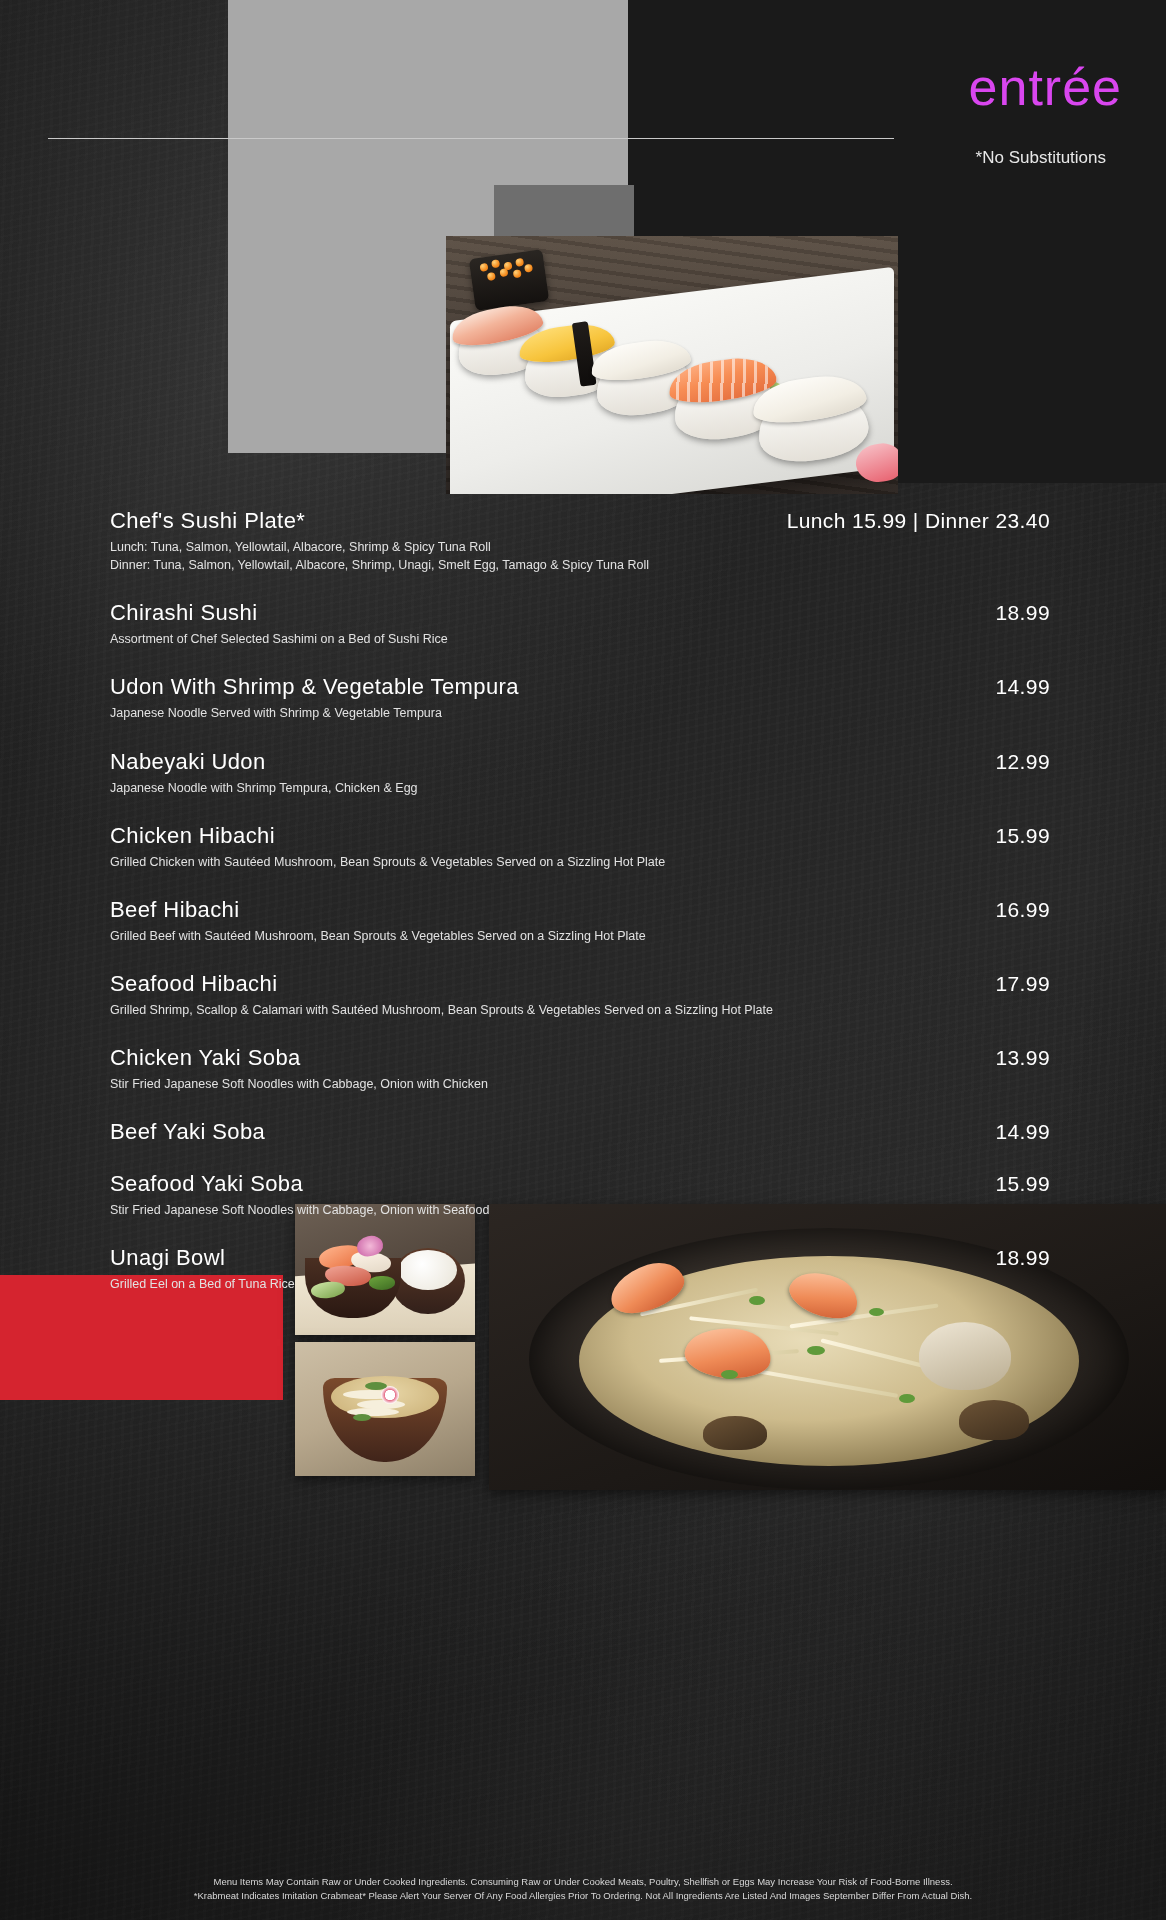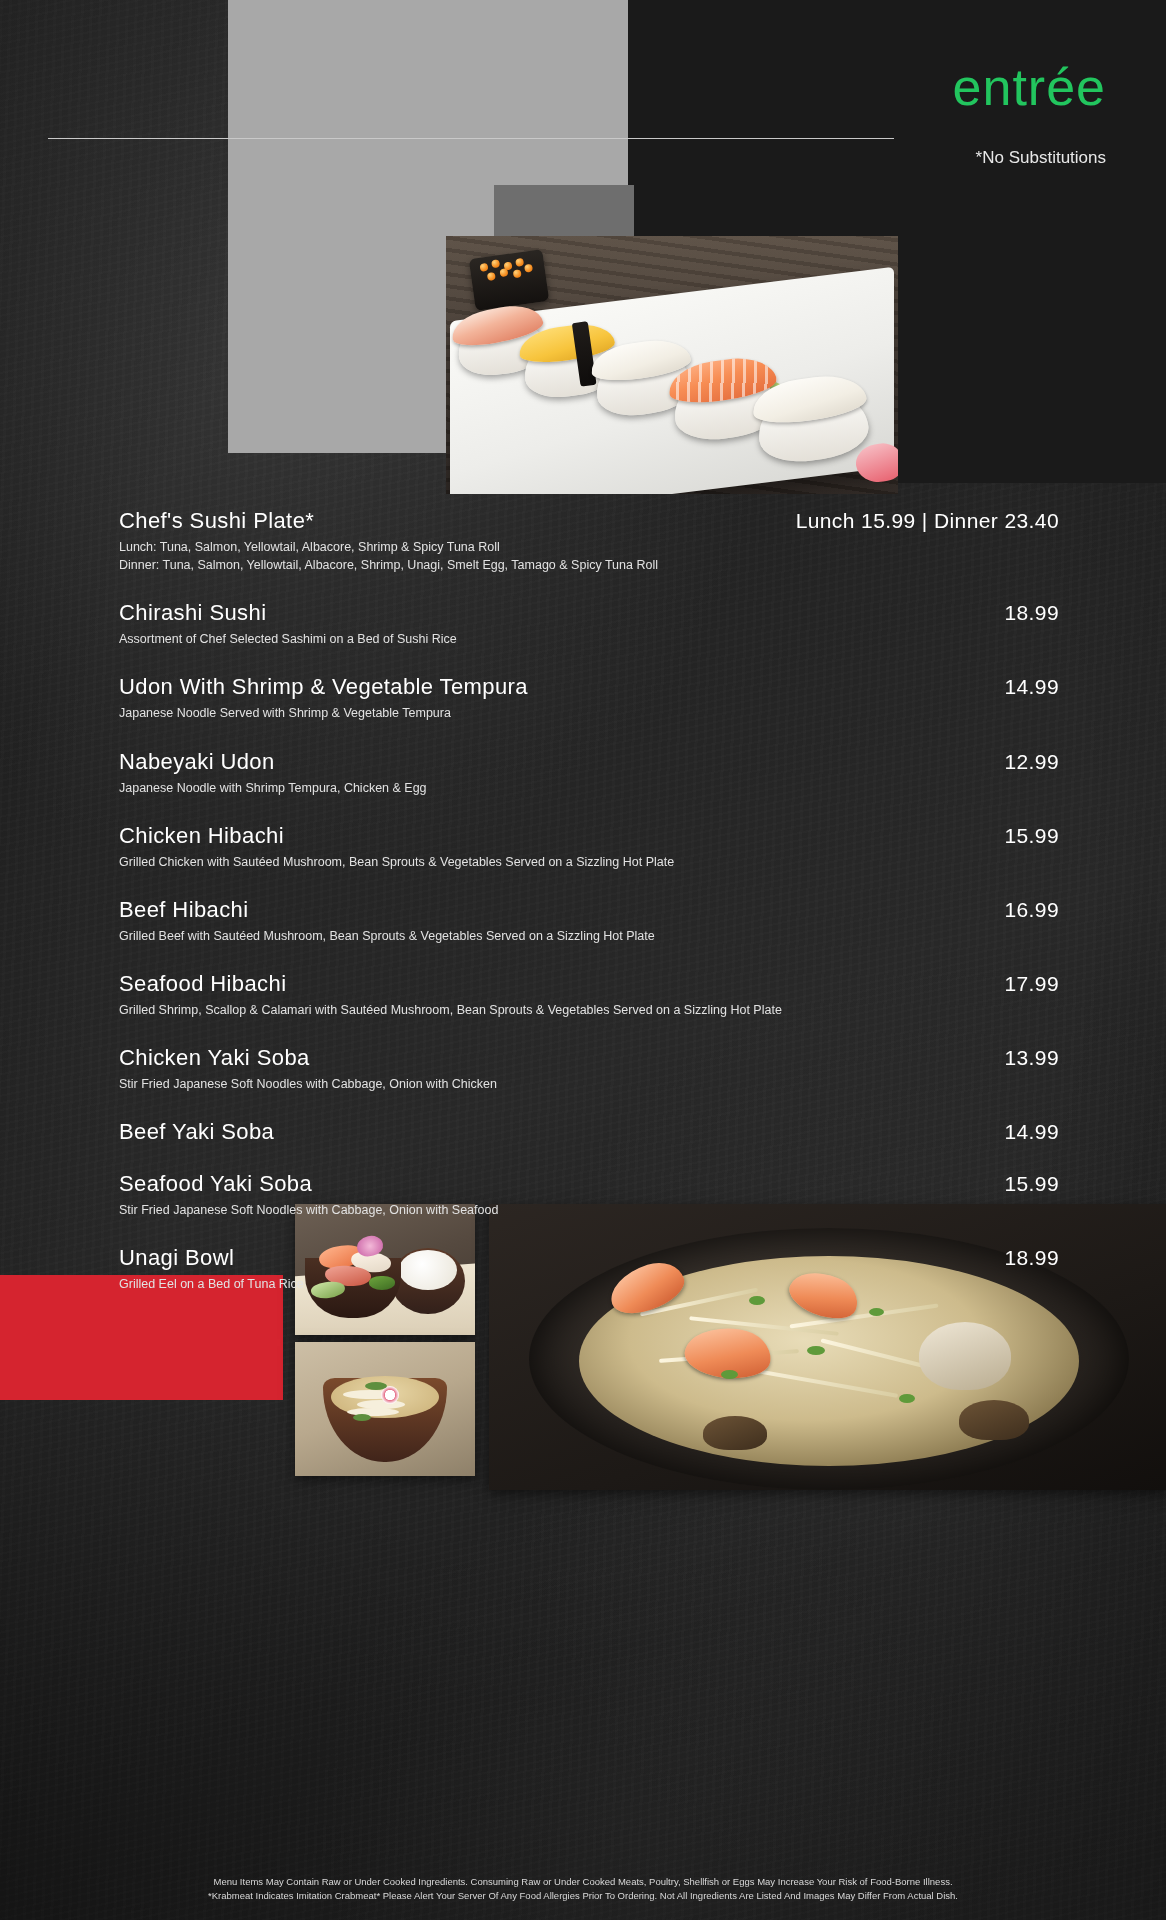--- a/index.html
+++ b/index.html
@@ -56,25 +56,25 @@
   .black-block {
     position: absolute;
     left: 628px; top: -2px;
     width: 540px; height: 485px;
     background: #1a1a1a;
   }
 
   
   .header-title {
     position: absolute;
-    right: 60px; top: 57px;
+    right: 44px; top: 57px;
     font-size: 52px;
     letter-spacing: 1px;
     font-weight: 300;
-    color: #22c55e;
+    color: #d946ef;
     z-index: 6;
   }
   .header-rule {
     position: absolute;
     left: 48px; top: 138px;
     width: 846px; height: 1px;
     background: #c9c9c9;
     z-index: 6;
   }
   .header-sub {
@@ -168,21 +168,21 @@
     left: 410px; top: 208px;
     width: 46px; height: 38px;
     background: linear-gradient(170deg,#f7c0c6,#e8616f);
     border-radius: 50% 45% 40% 55%;
     transform: rotate(-10deg);
   }
 
   
   .menu {
     position: absolute;
-    left: 119px; top: 508px;
+    left: 110px; top: 508px;
     width: 940px;
     z-index: 6;
   }
   .menu-item { margin-bottom: 26px; position: relative; }
   .menu-item .row {
     display: flex;
     align-items: baseline;
     justify-content: space-between;
   }
   .item-name {
@@ -491,16 +491,16 @@
       <div class="scallion" style="left:318px; top:142px; width:18px; height:9px;"></div>
       <div class="scallion" style="left:380px; top:104px; width:15px; height:8px;"></div>
       <div class="scallion" style="left:232px; top:166px; width:17px; height:9px;"></div>
       <div class="scallion" style="left:410px; top:190px; width:16px; height:9px;"></div>
     </div>
 
   </div>
 
   <div class="footer">
     <span class="line">Menu Items May Contain Raw or Under Cooked Ingredients.  Consuming Raw or Under Cooked Meats, Poultry, Shellfish or Eggs May Increase Your Risk of Food-Borne Illness.</span>
-    <span class="line">*Krabmeat Indicates Imitation Crabmeat* Please Alert Your Server Of Any Food Allergies Prior To Ordering.  Not All Ingredients Are Listed And Images May Differ From Actual Dish.</span>
+    <span class="line">*Krabmeat Indicates Imitation Crabmeat* Please Alert Your Server Of Any Food Allergies Prior To Ordering.  Not All Ingredients Are Listed And Images September Differ From Actual Dish.</span>
   </div>
 
 </div>
 
 </body></html>

